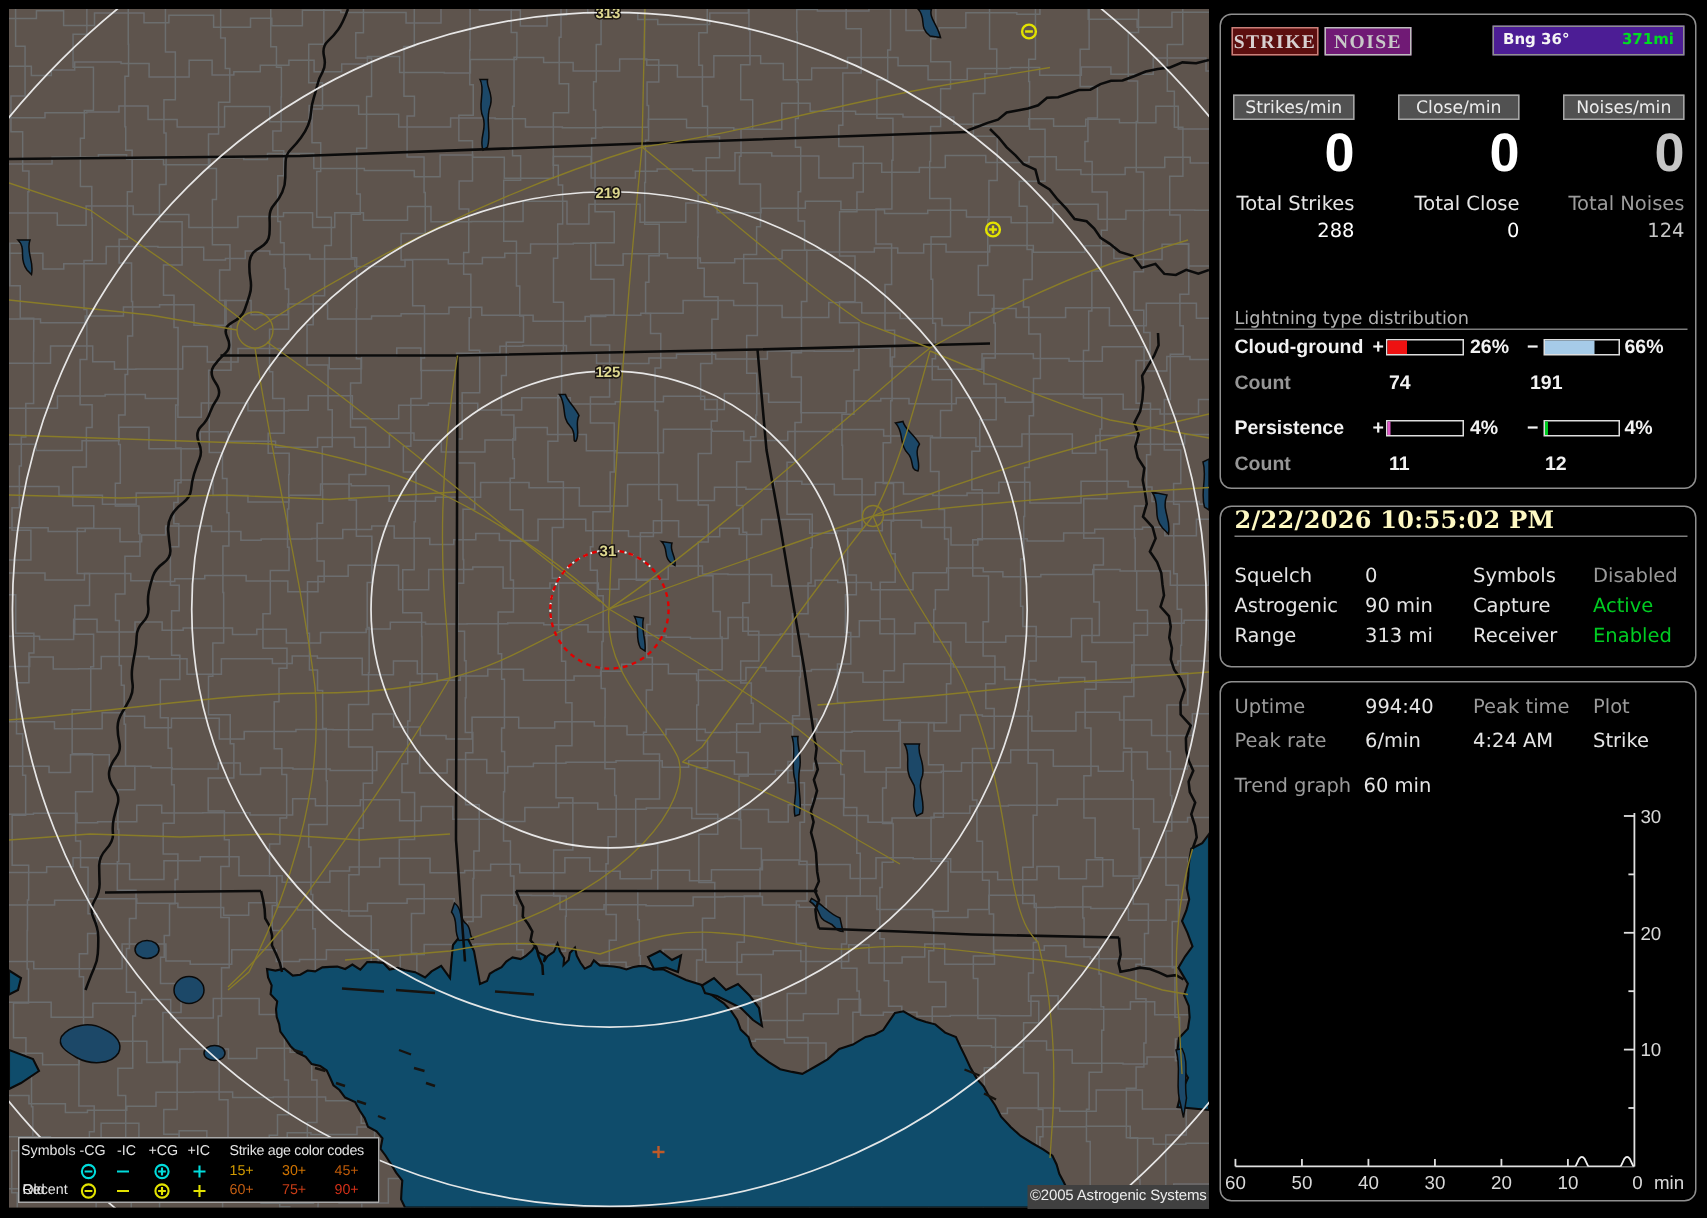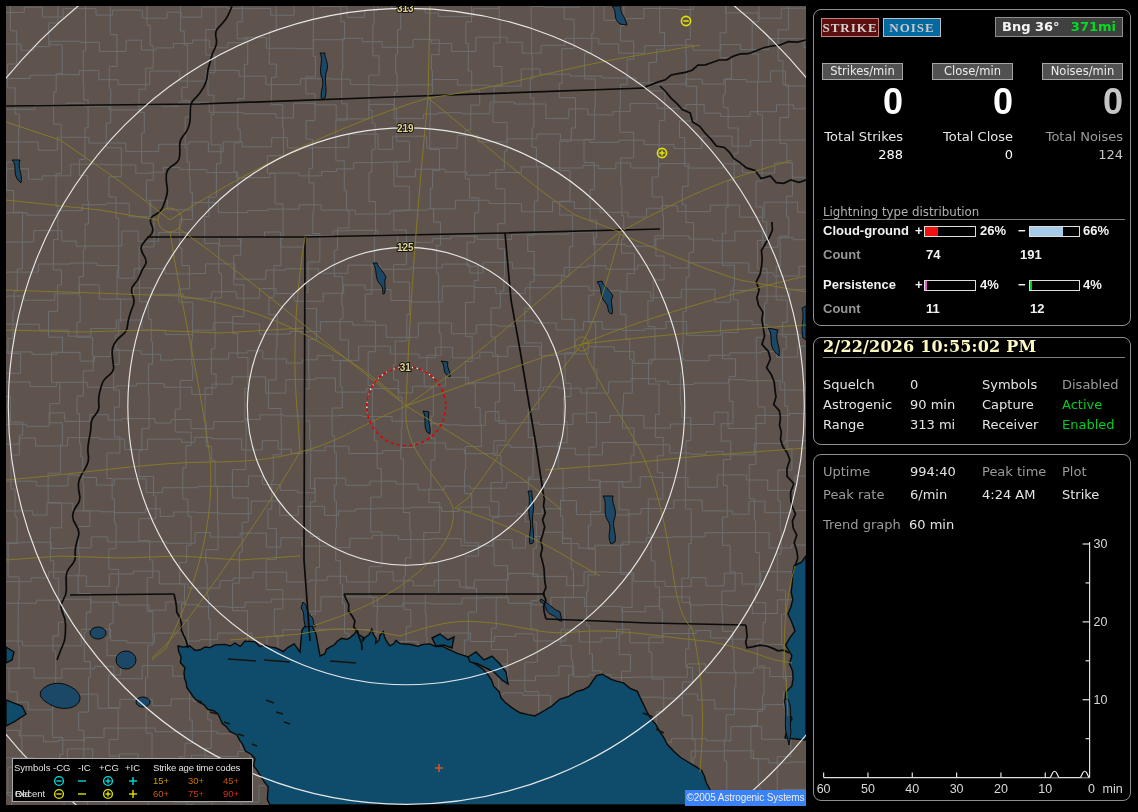--- a/index.html
+++ b/index.html
@@ -12,25 +12,25 @@
   
   .panel{position:absolute;left:813px;width:316px;background:#000;
          border:1px solid #8f8f8f;border-radius:8px;}
   #panel-top{top:9px;height:315px;}
   #panel-clock{top:337px;height:106px;}
   #panel-status{top:454px;height:345px;}
   .btn{position:absolute;box-sizing:border-box;text-align:center;}
   #strike-btn{left:7px;top:8px;width:58px;height:19px;background:#5c0f0f;
     border:1px solid #c9807a;color:#d8d0d0;font:bold 13px/17px "Liberation Serif",serif;
     letter-spacing:1px;}
-  #noise-btn{left:69px;top:8px;width:58px;height:19px;background:#0369a1;
+  #noise-btn{left:69px;top:8px;width:58px;height:19px;background:#701a75;
     border:1px solid #bdbdbd;color:#c8c8c8;font:bold 13px/17px "Liberation Serif",serif;
     letter-spacing:1px;}
-  #bng-box{left:181px;top:7px;width:128px;height:20px;background:#404040;
-    border:1px solid #8f8f8f;box-sizing:border-box;font-weight:bold;font-size:13px;line-height:18px;font-family:"DejaVu Sans",sans-serif;}
+  #bng-box{left:181px;top:7px;width:128px;height:20px;background:#4c1d95;
+    border:1px solid #8f8f8f;box-sizing:border-box;font-weight:bold;font-size:10px;line-height:18px;font-family:"DejaVu Sans",sans-serif;}
   #bng-label{position:absolute;left:6px;color:#f5f5f5;}
   #bng-value{position:absolute;right:6px;color:#00dd22;}
   .stat-btn{position:absolute;width:81px;height:17px;box-sizing:border-box;
     background:#515151;border:1px solid #a6a6a6;color:#ececec;
     font-size:11.5px;line-height:15px;text-align:center;top:53px;font-family:"DejaVu Sans",sans-serif;}
   .stat-zero{position:absolute;width:81px;top:73.5px;text-align:right;font-family:"Liberation Sans",sans-serif;
     font-weight:bold;font-size:36px;line-height:1;color:#ffffff;}
   .stat-total-label{position:absolute;width:81px;top:119px;text-align:right;
     font-size:13px;color:#e6e6e6;font-family:"DejaVu Sans",sans-serif;}
   .stat-total-value{position:absolute;width:81px;top:137px;text-align:right;
@@ -57,21 +57,21 @@
   .c4{position:absolute;left:248px;}
   .green{color:#00cc22 !important;}
   .gray{color:#9a9a9a !important;}
   
   #legend{position:absolute;left:12px;top:758px;width:241px;height:44px;
     background:#000;border:1px solid #a9a9a9;box-sizing:border-box;
     font-size:9.5px;color:#e2e2e2;font-family:"Liberation Sans",sans-serif;}
   .lg{position:absolute;white-space:nowrap;}
   
   #copyright{position:absolute;left:685px;top:790px;width:121px;height:16px;
-    background:#3b82f6;color:#ececec;font-size:10px;line-height:16px;text-align:center;letter-spacing:-0.1px;font-family:"Liberation Sans",sans-serif;
+    background:#404040;color:#ececec;font-size:10px;line-height:16px;text-align:center;letter-spacing:-0.1px;font-family:"Liberation Sans",sans-serif;
     white-space:nowrap;}
 </style>
 </head>
 <body>
 
 <div id="map-wrap">
 <svg id="map-svg" width="800" height="799" viewBox="6 6 800 799">
 
   <rect x="6" y="6" width="800" height="799" fill="#5e544d"></rect>
 
@@ -256,21 +256,21 @@
       </g>
 </svg>
 </div>
 
 <div id="legend">
   <span class="lg" style="left:1px;top:3px">Symbols</span>
   <span class="lg" style="left:40px;top:3px">-CG</span>
   <span class="lg" style="left:65px;top:3px">-IC</span>
   <span class="lg" style="left:86px;top:3px">+CG</span>
   <span class="lg" style="left:112px;top:3px">+IC</span>
-  <span class="lg" style="left:140px;top:3px;letter-spacing:-0.2px">Strike age time codes</span>
+  <span class="lg" style="left:140px;top:3px;letter-spacing:-0.2px">Strike age color codes</span>
   <span class="lg" style="left:2px;top:29px">Recent</span>
   <span class="lg" style="left:2px;top:29px">Old</span>
   <svg class="lg" style="left:34px;top:15px" width="100" height="14" id="legend-recent-syms">
       <g stroke="#00dcdc" stroke-width="1.4" fill="none">
         <circle cx="12" cy="7" r="4.4"></circle>
         <line x1="9.4" y1="7" x2="14.6" y2="7"></line>
         <line x1="31" y1="7" x2="39" y2="7"></line>
         <circle cx="61" cy="7" r="4.4"></circle>
         <line x1="58.4" y1="7" x2="63.6" y2="7"></line>
         <line x1="61" y1="4.4" x2="61" y2="9.6"></line>

